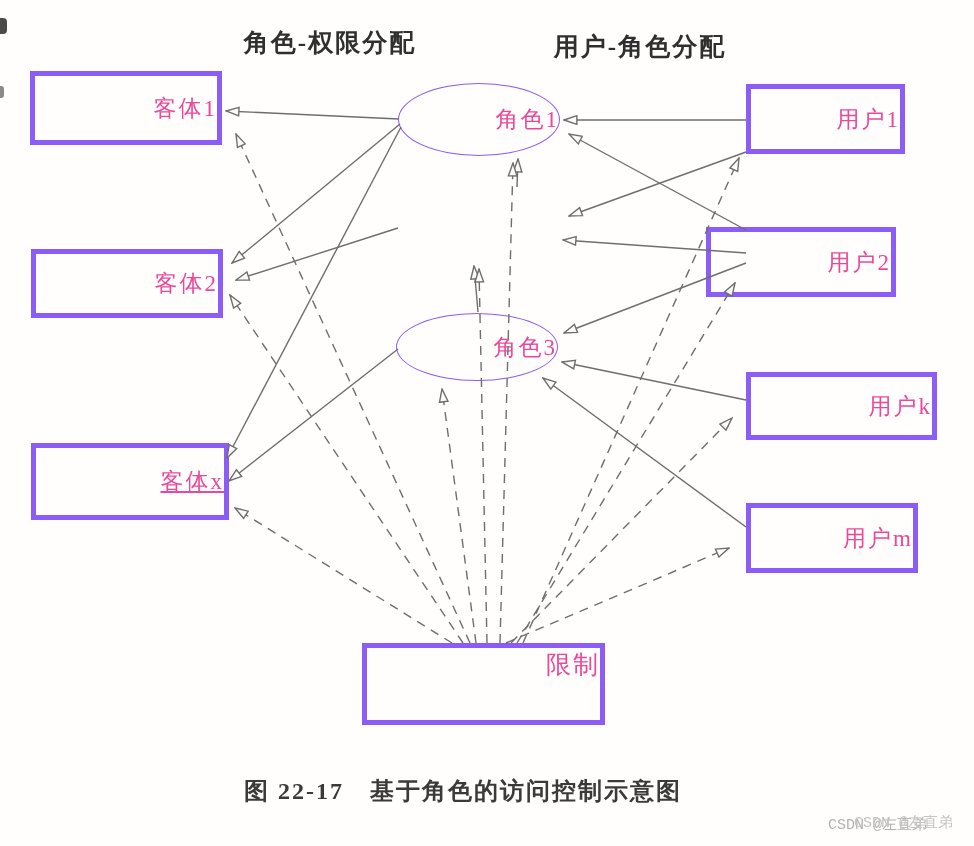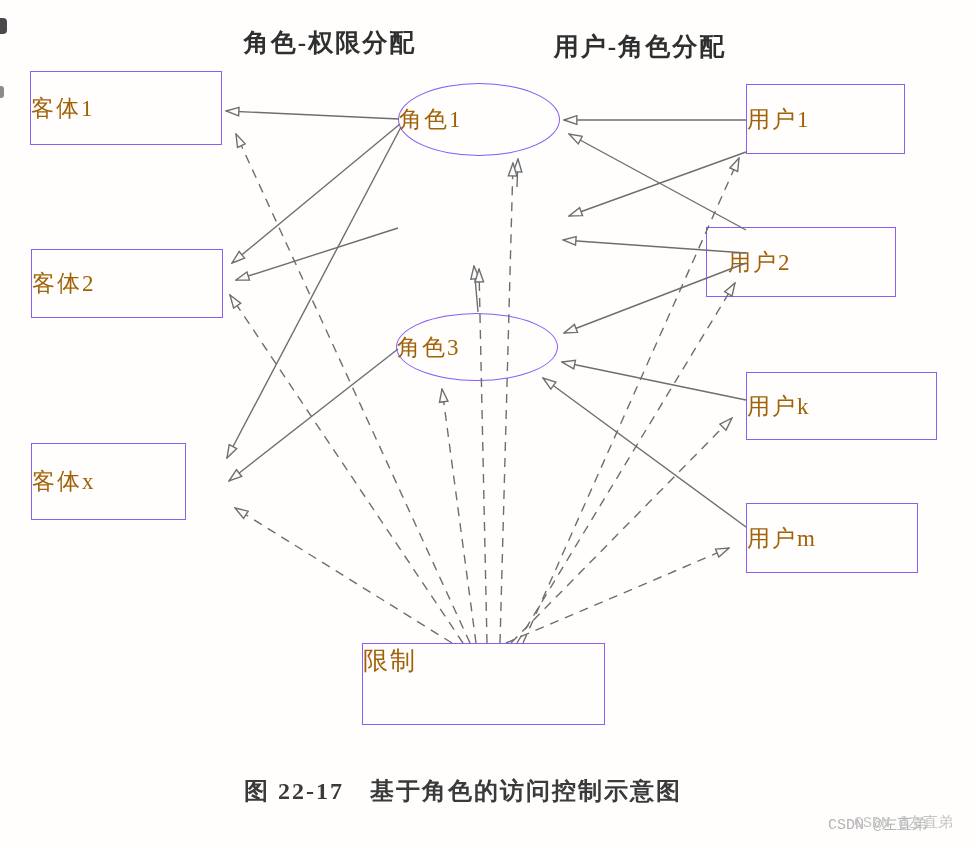--- a/index.html
+++ b/index.html
@@ -1,26 +1,26 @@
 <!DOCTYPE html>
 <html><head>
 <meta charset="utf-8">
 <style>
   html,body{margin:0;padding:0;background:#ffffff;}
   #page{position:relative;width:974px;height:846px;background:#fffefd;overflow:hidden;
         font-family:"Liberation Serif","DejaVu Serif",serif;color:#3a3a3a;}
 
   
-  .node{position:absolute;display:flex;align-items:center;justify-content:flex-start;
-        background:#fffefd;border:1px solid #8b5cf6;box-sizing:border-box;
-        font-size:23px;letter-spacing:2px;color:#a16207;z-index:2;}
+  .node{position:absolute;display:flex;align-items:center;justify-content:flex-end;
+        background:#fffefd;border:5px solid #8b5cf6;box-sizing:border-box;
+        font-size:23px;letter-spacing:2px;color:#ec4899;z-index:2;}
   .ellipse{border-radius:50%;border-width:1.6px;}
   #n-obj1 {left:30px; top:71px; width:192px;height:74px;}
   #n-obj2 {left:31px; top:249px;width:192px;height:69px;}
-  #n-objx {left:31px; top:443px;width:155px;height:77px;}
+  #n-objx {left:31px; top:443px;width:198px;height:77px;text-decoration:underline;}
   #n-role1{left:398px;top:83px; width:162px;height:73px;}
   #n-role2{left:397px;top:186px;width:164px;height:77px;}
   #n-role3{left:396px;top:313px;width:162px;height:68px;}
   #n-user1{left:746px;top:84px; width:159px;height:70px;}
   #n-user2{left:706px;top:227px;width:190px;height:70px;padding-left:21px;}
   #n-userk{left:746px;top:372px;width:191px;height:68px;}
   #n-userm{left:746px;top:503px;width:172px;height:70px;}
   #n-limit{left:362px;top:643px;width:243px;height:82px;align-items:flex-start;font-size:25px;}
 
   

